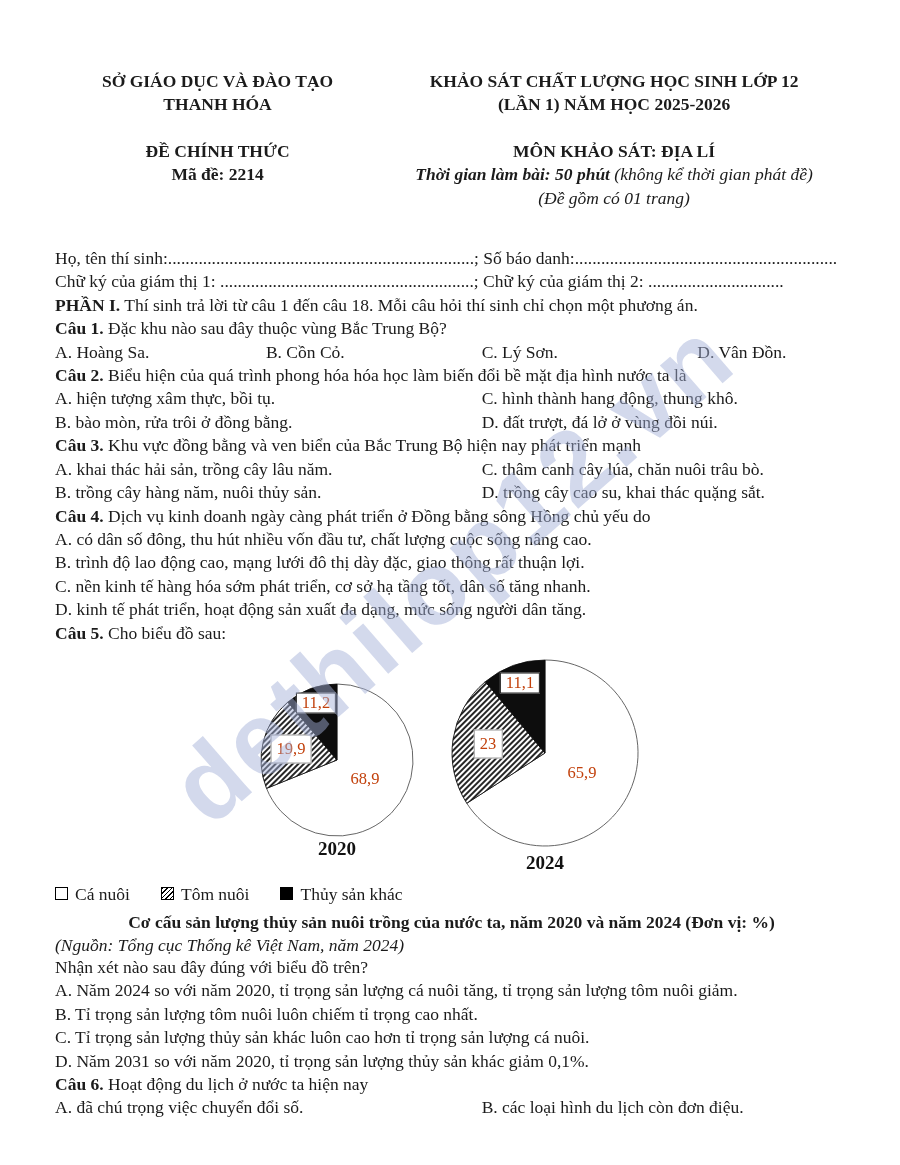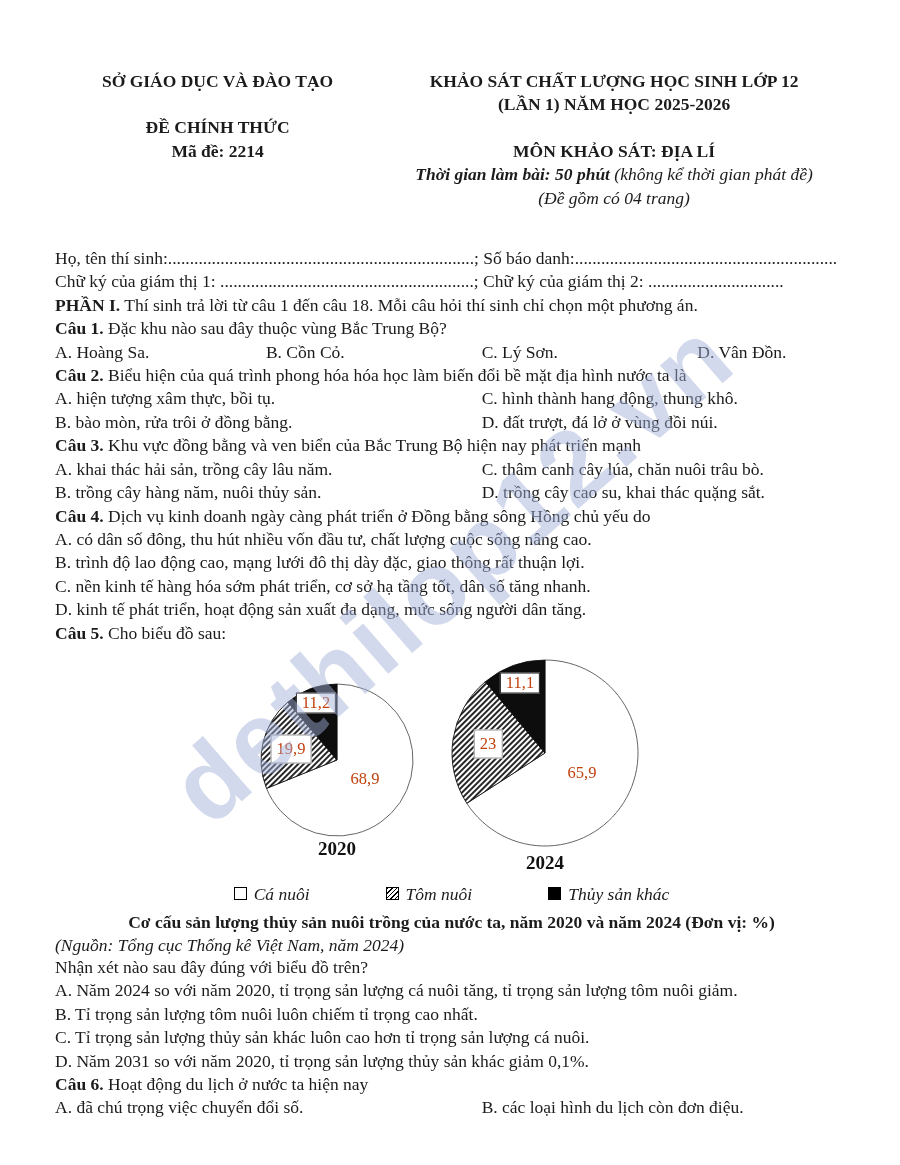--- a/index.html
+++ b/index.html
@@ -40,21 +40,21 @@
   .slice-black{fill:#0d0d0d; stroke:#0d0d0d; stroke-width:0.8;}
   .pie-year{font-family:"Liberation Serif",serif; font-weight:bold; font-size:19px; fill:#111;}
   .pie-label{
     position:absolute; transform:translate(-50%,-50%);
     font-size:16.5px; line-height:1.15; color:#c2410c; z-index:2; white-space:nowrap;
   }
   .box-light{background:#fff; padding:4px 5px; border:1px solid #9a9a9a;}
   .box-dark{background:#fff; padding:0 5px; border:1.4px solid #1a1a1a;}
 
   
-  .legend{display:flex; justify-content:center; gap:76px; line-height:24px; margin-top:2px;font-style:italic;}
+  .legend{display:flex; justify-content:flex-start; gap:31px; line-height:24px; margin-top:2px;}
   .legend-item{display:flex; align-items:center; gap:7px; font-size:17.5px;}
   .sw{width:13px; height:13px; display:inline-block; border:1px solid #000; box-sizing:border-box;}
   .sw-white{background:#fff;}
   .sw-hatch{background:repeating-linear-gradient(135deg,#000 0 1.1px,#fff 1.1px 3.2px);}
   .sw-black{background:#000;}
 
   .chart-title{line-height:24px; font-weight:bold; text-align:center; margin-top:4px;}
   .chart-source{line-height:22px; font-style:italic; text-align:left;}
 
   
@@ -71,31 +71,32 @@
 
 <div class="page">
 
   <div class="watermark">dethilop12.vn</div>
 
   <div class="content">
 
     <div class="hdr">
       <div class="hdr-left">
         <div class="ln b">SỞ GIÁO DỤC VÀ ĐÀO TẠO</div>
+        <div class="ln b">THANH HÓA</div>
         <div class="gap"></div>
         <div class="ln b">ĐỀ CHÍNH THỨC</div>
         <div class="ln b">Mã đề: 2214</div>
       </div>
       <div class="hdr-right">
         <div class="ln b">KHẢO SÁT CHẤT LƯỢNG HỌC SINH LỚP 12</div>
         <div class="ln b">(LẦN 1) NĂM HỌC 2025-2026</div>
         <div class="gap"></div>
         <div class="ln b">MÔN KHẢO SÁT: ĐỊA LÍ</div>
         <div class="ln"><span class="bi">Thời gian làm bài: 50 phút</span><span class="i"> (không kể thời gian phát đề)</span></div>
-        <div class="ln i">(Đề gồm có 04 trang)</div>
+        <div class="ln i">(Đề gồm có 01 trang)</div>
       </div>
     </div>
 
     <div class="stu">
       <div class="ln">Họ, tên thí sinh:......................................................................; Số báo danh:............................................................</div>
       <div class="ln">Chữ ký của giám thị 1: ..........................................................; Chữ ký của giám thị 2: ...............................</div>
     </div>
 
     <div class="ln"><span class="b">PHẦN I.</span><span> Thí sinh trả lời từ câu 1 đến câu 18. Mỗi câu hỏi thí sinh chỉ chọn một phương án.</span></div>
 

